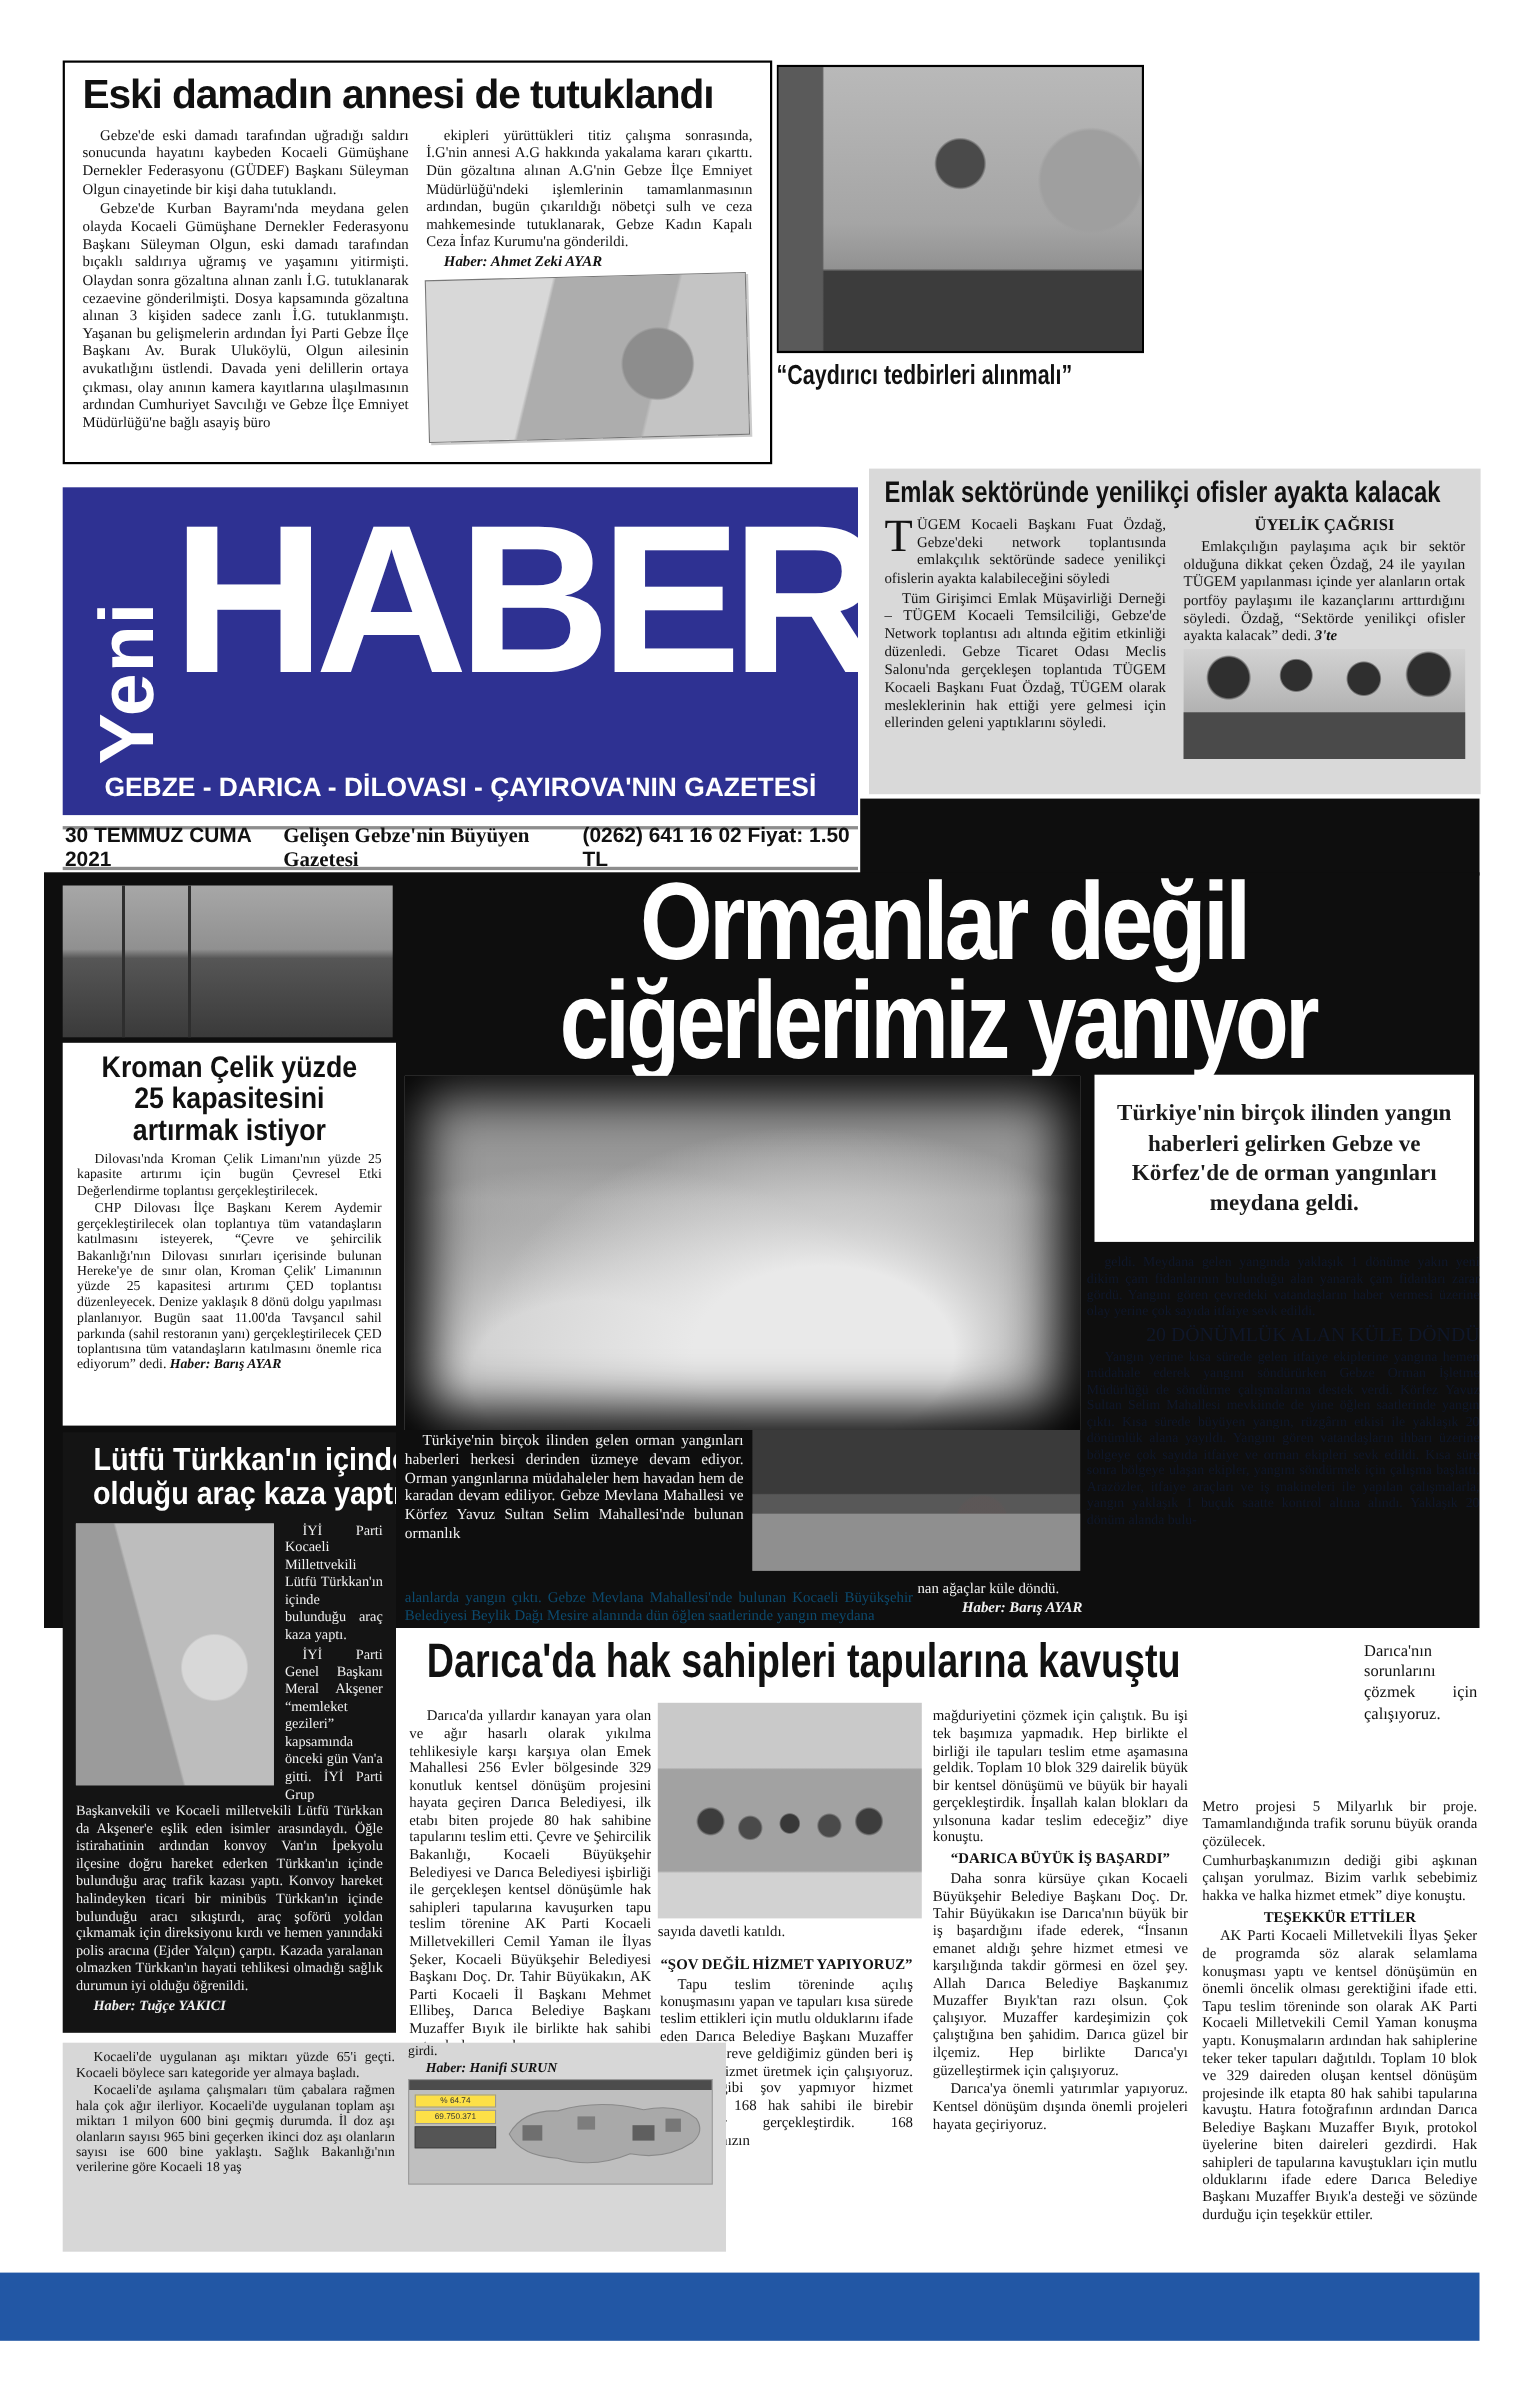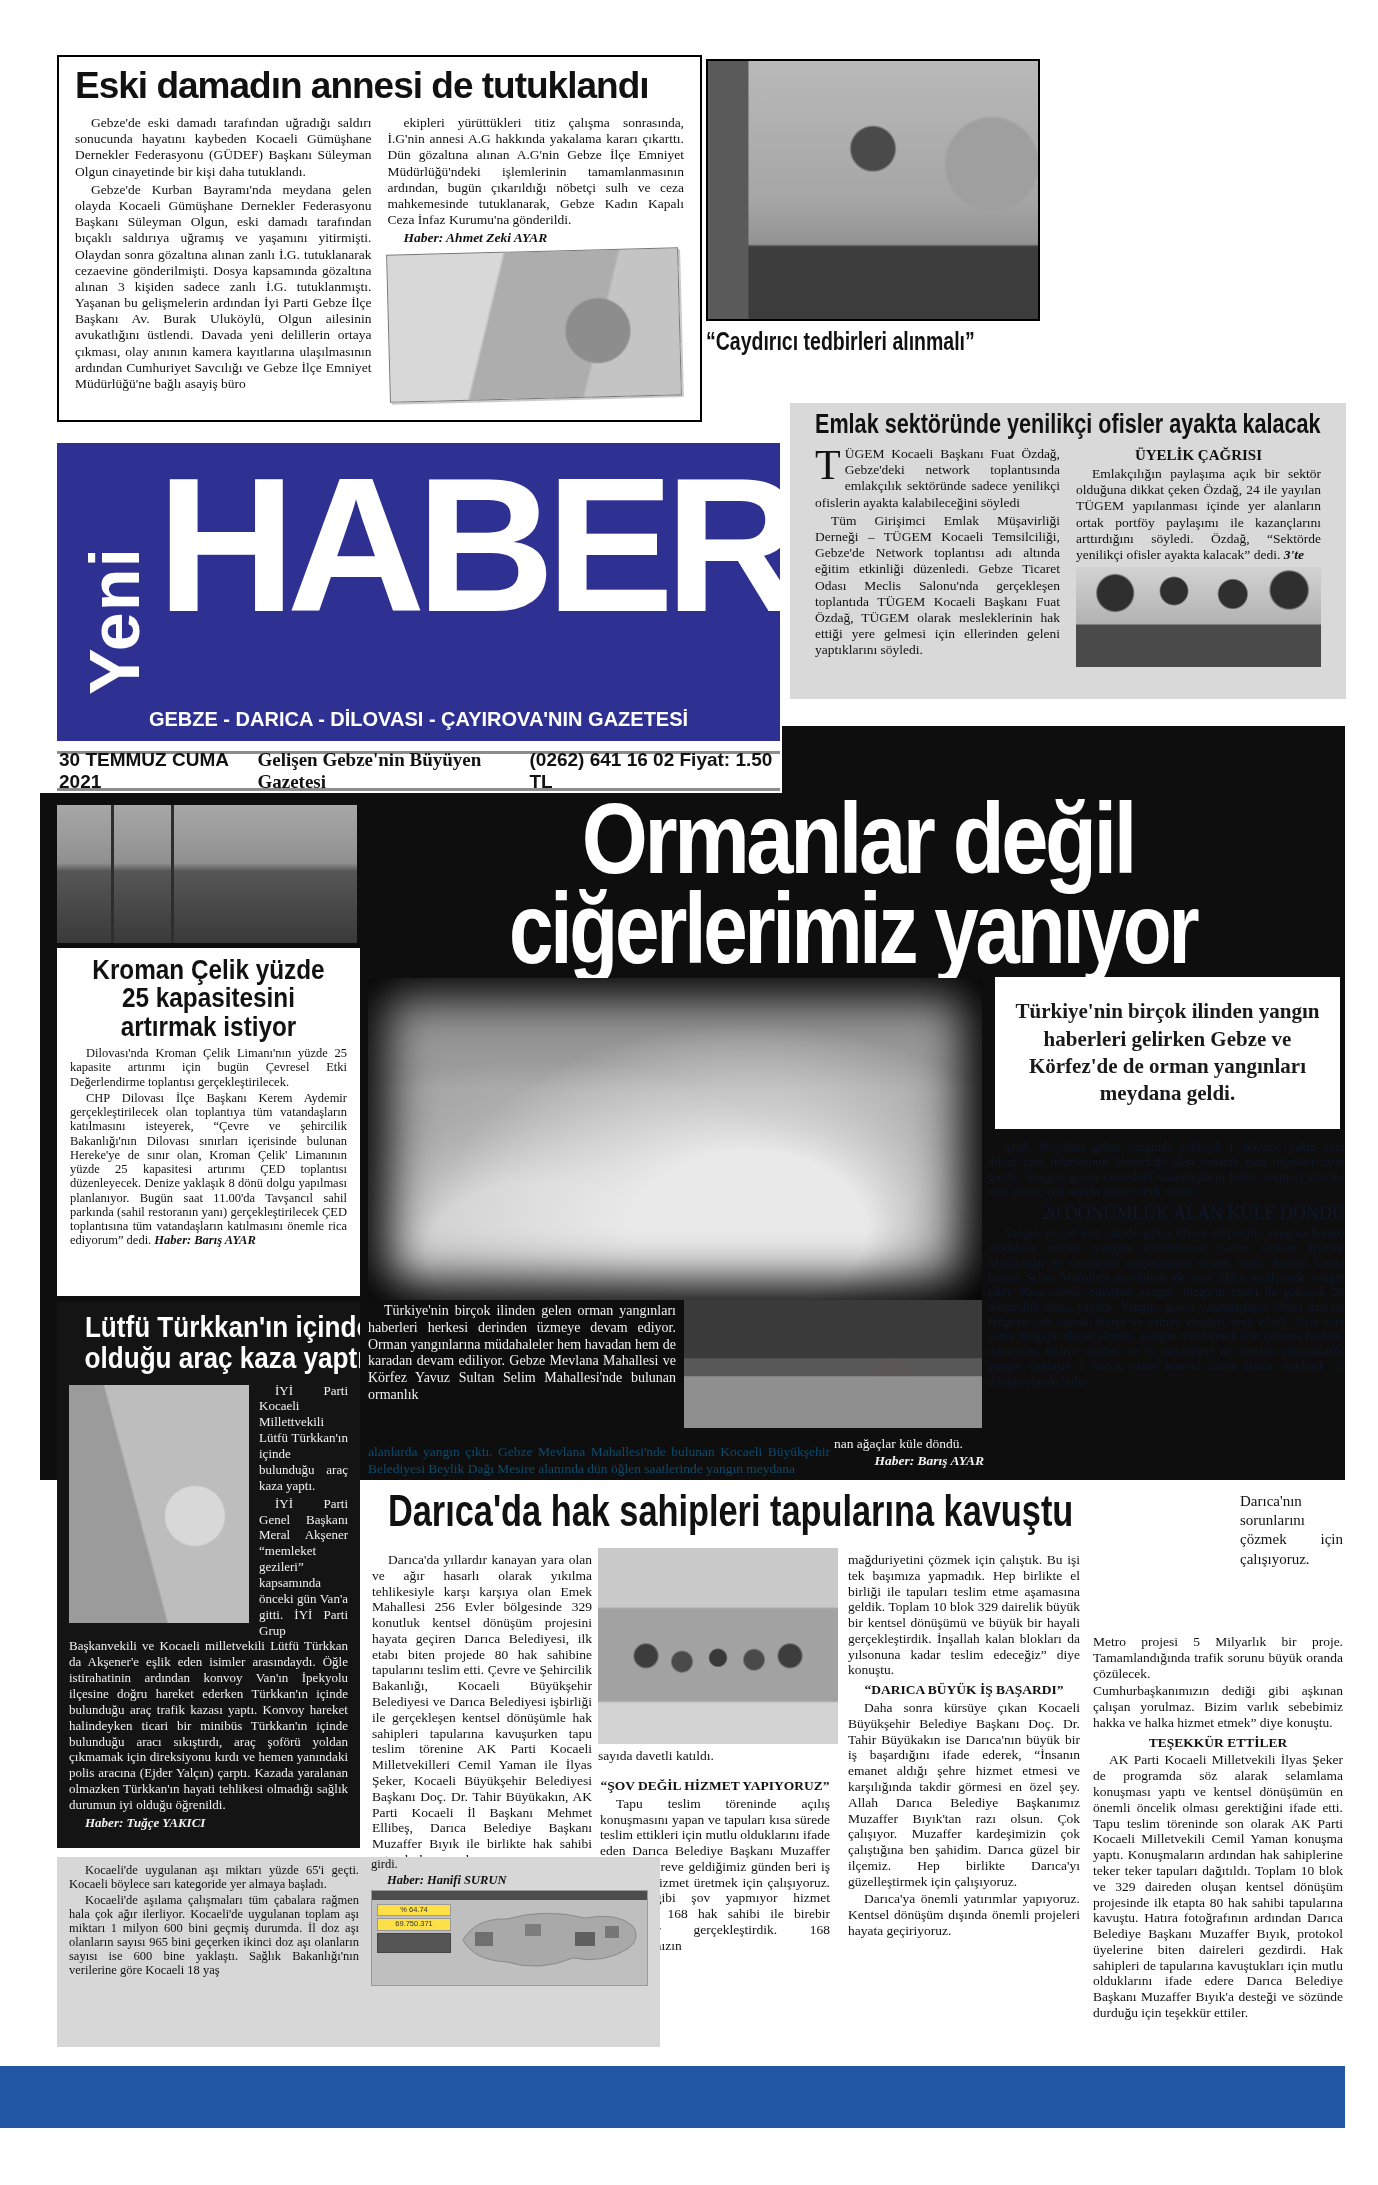--- a/index.html
+++ b/index.html
@@ -41,31 +41,31 @@
   .art-caydirici h1{margin:2px 0 6px 0;font-size:25px;font-weight:bold;}
   .lede{font-weight:bold;font-size:16px;line-height:1.28;text-align:center;text-indent:0;margin-bottom:6px;}
 
   
   .masthead{left:57px;top:443px;width:723px;height:298px;background:#2e3192;}
   .brand-vert{position:absolute;left:18px;top:252px;transform:rotate(-90deg);transform-origin:0 0;
     color:#fff;font-weight:bold;font-size:70px;letter-spacing:1px;}
   .brand-main{position:absolute;left:100px;top:-6px;color:#fff;font-weight:bold;
     font-size:192px;line-height:1.12;letter-spacing:-9px;}
   .brand-tagline{position:absolute;left:10px;right:10px;bottom:10px;color:#fff;font-weight:bold;
-    font-size:20px;text-align:center;letter-spacing:0px;white-space:nowrap;}
+    font-size:24px;text-align:center;letter-spacing:0px;white-space:nowrap;}
   .datebar{left:57px;top:751px;width:723px;height:40px;border-top:3px solid #8d8d8d;
     border-bottom:3px solid #8d8d8d;box-sizing:border-box;display:flex;align-items:center;
     justify-content:space-between;padding:0 2px;}
   .datebar .d1{font-weight:bold;font-size:19px;}
   .datebar .d2{font-weight:bold;font-size:19px;font-family:"Liberation Serif",serif;}
   .datebar .d3{font-weight:bold;font-size:19px;}
 
   
-  .box-emlak{left:790px;top:403px;width:556px;height:296px;background:#d9d9d9;
-    padding:6px 25px;box-sizing:border-box;overflow:hidden;}
+  .box-emlak{left:790px;top:426px;width:556px;height:296px;background:#d9d9d9;
+    padding:6px 14px;box-sizing:border-box;overflow:hidden;}
   .box-emlak h1{margin:0 0 6px 0;font-size:27px;font-weight:bold;}
   .box-emlak .twocol .col{font-size:13.5px;line-height:1.2;}
   .dropcap{float:left;font-size:42px;line-height:.85;font-weight:normal;padding:2px 4px 0 0;}
   .uyelik{font-weight:bold;text-align:center;text-indent:0;font-size:15px;margin-bottom:2px;}
   .photo-men{width:100%;height:100px;margin-top:4px;
     background:
       radial-gradient(circle at 16% 26%, #2f2f2f 0 8%, transparent 9%),
       radial-gradient(circle at 40% 24%, #2f2f2f 0 8%, transparent 9%),
       radial-gradient(circle at 64% 27%, #2f2f2f 0 8%, transparent 9%),
       radial-gradient(circle at 87% 23%, #2f2f2f 0 8%, transparent 9%),

